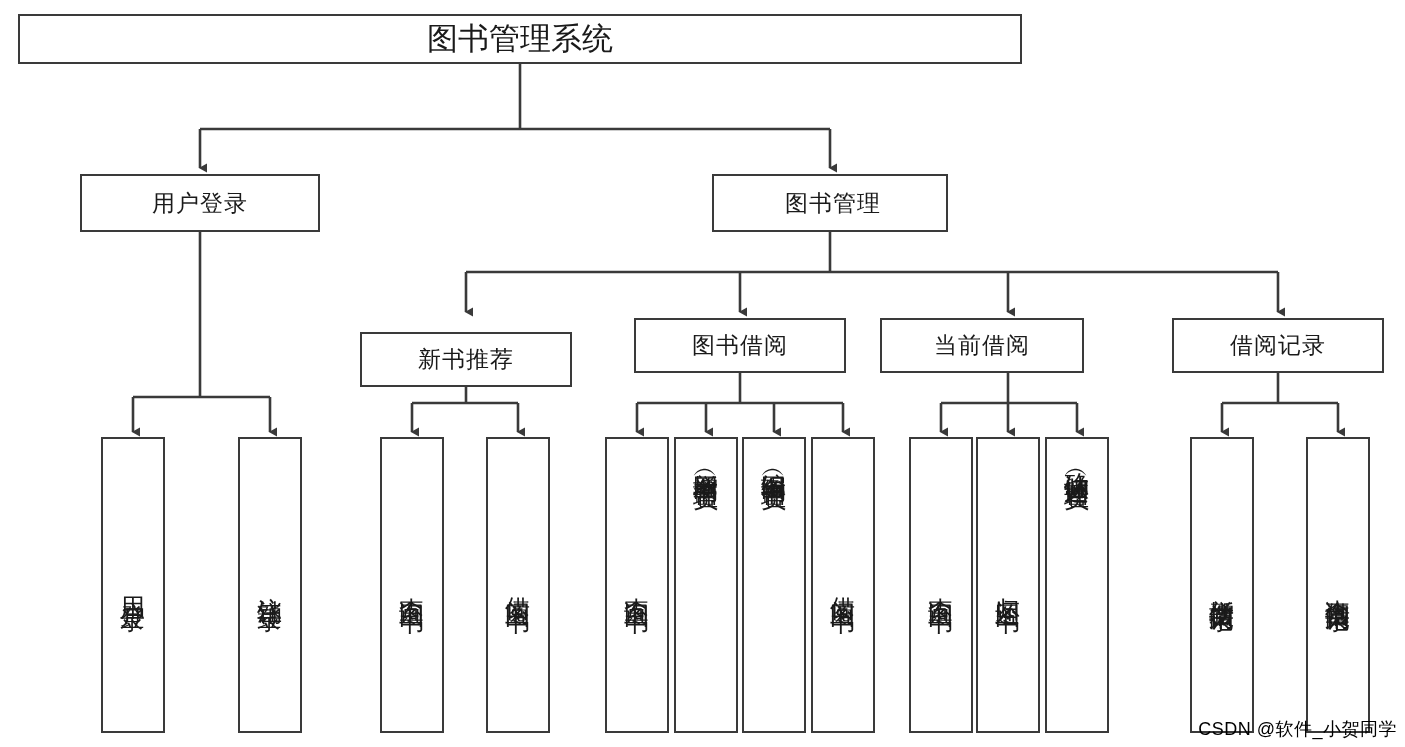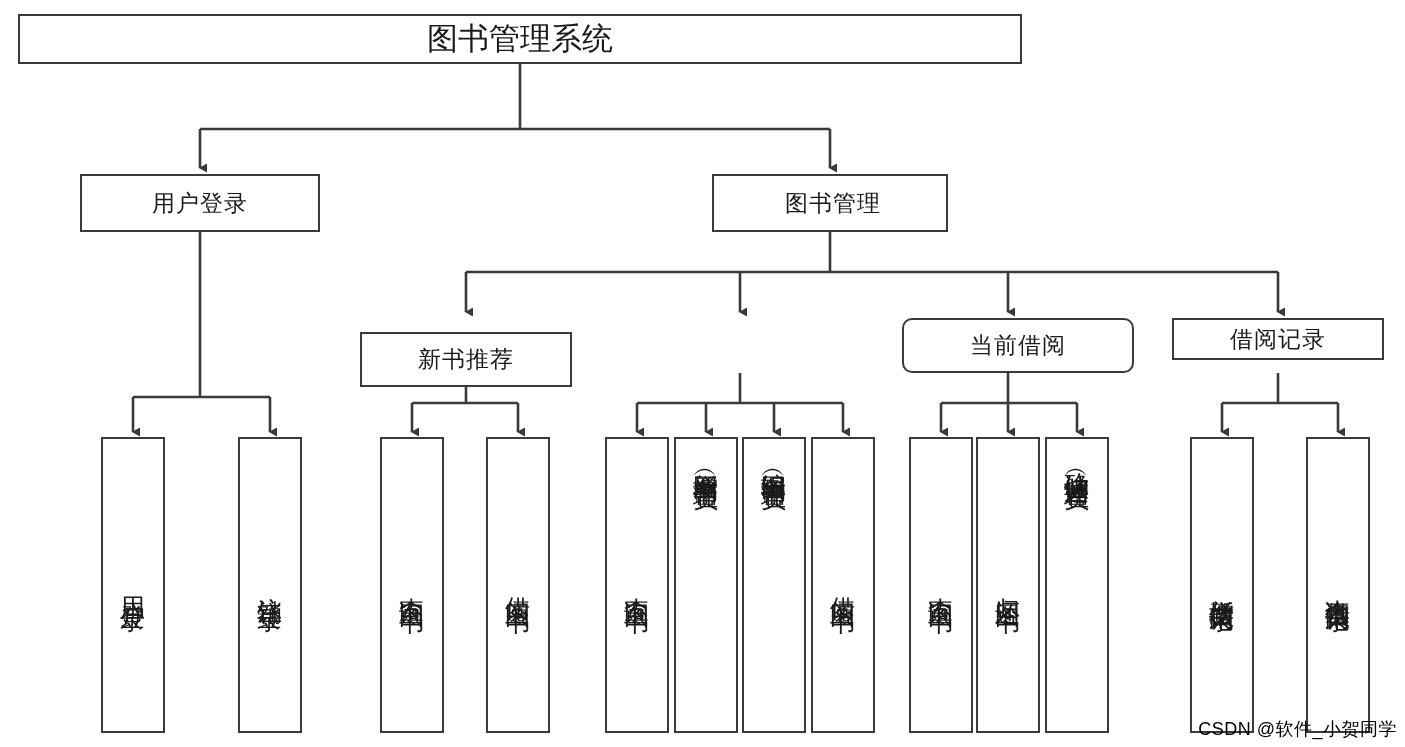--- a/index.html
+++ b/index.html
@@ -135,24 +135,27 @@
   <div class="node horiz" style="left:80px; top:174px; width:240px; height:58px;">
     <span>用户登录</span>
   </div>
   <div class="node horiz" style="left:712px; top:174px; width:236px; height:58px;padding-left:6px;">
     <span>图书管理</span>
   </div>
 
   <div class="node horiz" style="left:360px; top:332px; width:212px; height:55px;">
     <span>新书推荐</span>
   </div>
-  <div class="node horiz" style="left:902px; top:318px; width:232px; height:55px;border-radius:10px;">
+  <div class="node horiz" style="left:634px; top:318px; width:212px; height:55px;">
+    <span>图书借阅</span>
+  </div>
+  <div class="node horiz" style="left:880px; top:318px; width:204px; height:55px;">
     <span>当前借阅</span>
   </div>
-  <div class="node horiz" style="left:1172px; top:318px; width:212px; height:42px;">
+  <div class="node horiz" style="left:1172px; top:318px; width:212px; height:55px;">
     <span>借阅记录</span>
   </div>
 
   <div class="node vert midspan" style="left:101px; top:437px; width:64px; height:296px;">
     <span class="vtext">用户登录</span>
   </div>
   <div class="node vert midspan" style="left:238px; top:437px; width:64px; height:296px;">
     <span class="vtext">注销登录</span>
   </div>
 

